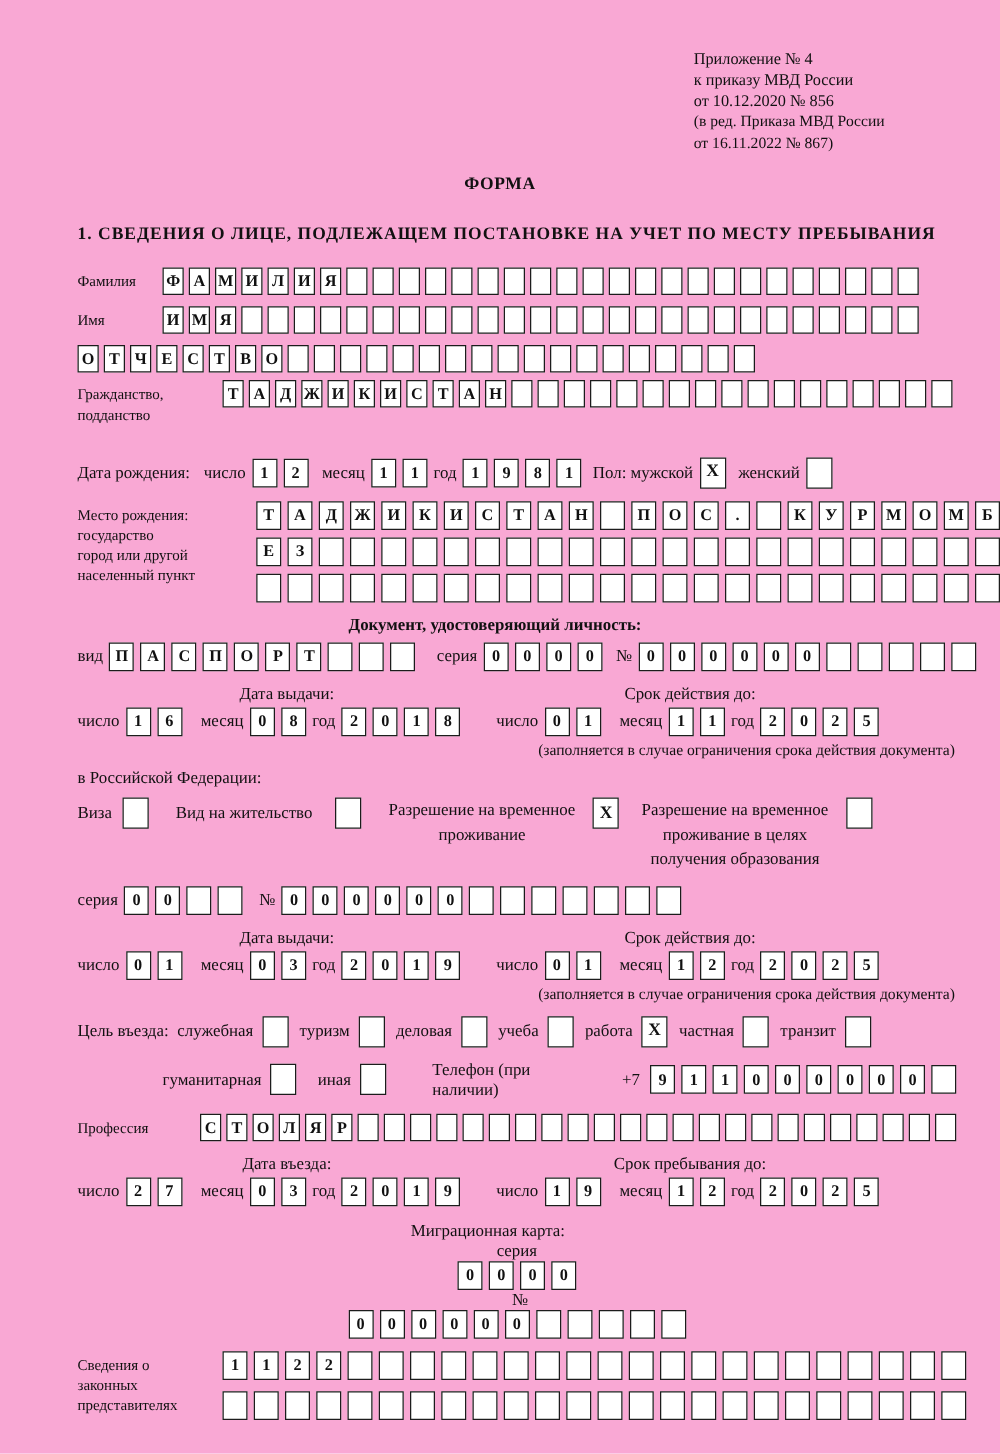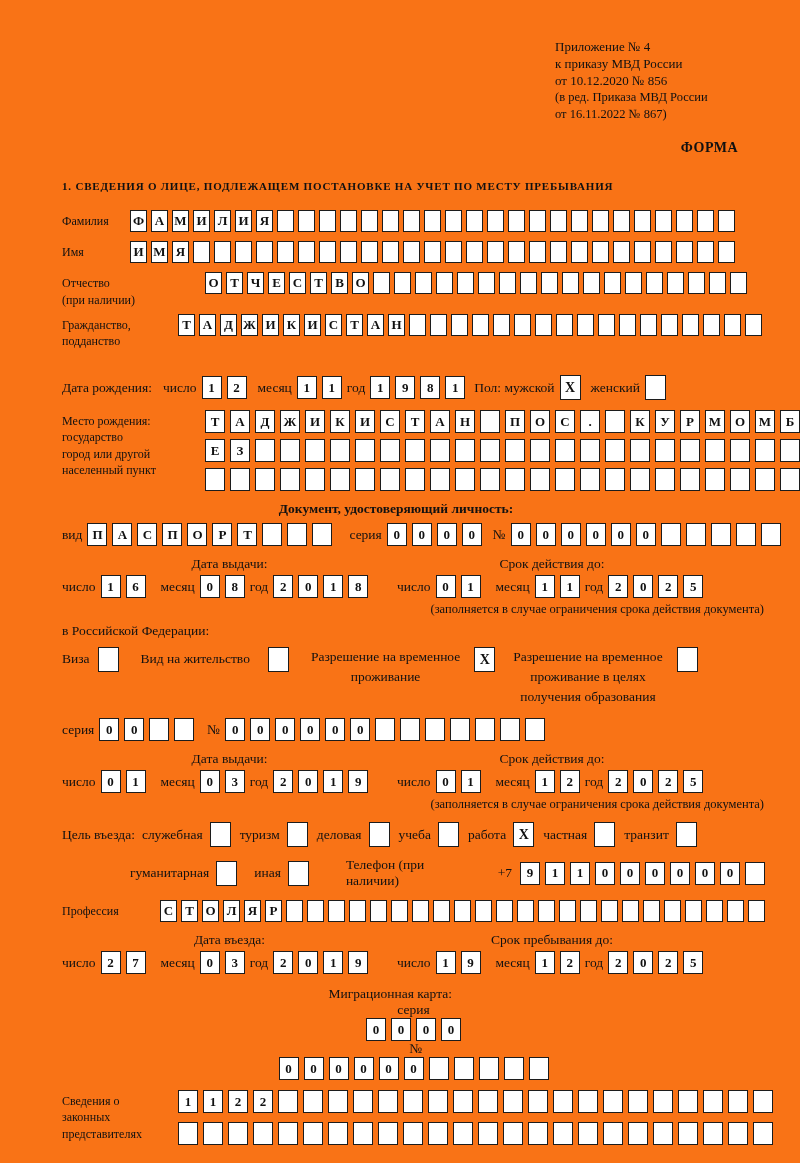--- a/index.html
+++ b/index.html
@@ -1,24 +1,24 @@
 <!DOCTYPE html>
 <html><head>
 <meta charset="utf-8">
 <style>
   html,body{margin:0;padding:0;background:#ffffff;}
   body{font-family:"Liberation Serif",serif;color:#111;}
-  .page{width:800px;height:1163px;box-sizing:border-box;padding:38px 30px 20px 62px;overflow:hidden;background:#f97316;}
+  .page{width:800px;height:1163px;box-sizing:border-box;padding:38px 30px 20px 62px;overflow:hidden;background:#f9a8d4;}
 
   .annex{margin-left:auto;width:215px;font-size:13px;line-height:1.32;}
   .annex .edition{font-size:12.5px;}
-  .forma{text-align:right;padding-right:32px;font-weight:bold;font-size:14px;margin-top:18px;letter-spacing:.5px;}
+  .forma{text-align:center;padding-right:32px;font-weight:bold;font-size:14px;margin-top:18px;letter-spacing:.5px;}
   .title{text-align:center;font-weight:bold;font-size:15px;line-height:1.55;margin-top:14px;margin-right:30px;}
   .blank-line{display:inline-block;width:58px;border-bottom:2px solid #333;height:1em;margin-left:10px;vertical-align:baseline;}
-  .sec-heading{font-weight:bold;font-size:11px;letter-spacing:.8px;margin-top:24px;white-space:nowrap;}
+  .sec-heading{font-weight:bold;font-size:14px;letter-spacing:.8px;margin-top:24px;white-space:nowrap;}
 
   .row{display:flex;align-items:flex-start;margin-top:9px;}
   .lbl{font-size:12px;line-height:1.35;flex:0 0 auto;padding-top:3px;}
   .w68{width:68px;}
   .w115{width:116px;}
   .w143{width:143px;}
 
   .grid{display:inline-flex;flex-wrap:nowrap;}
   .cell{box-sizing:border-box;width:17px;height:22px;border:1.6px solid #1c1c1c;margin-right:4px;display:inline-flex;align-items:center;justify-content:center;font-size:13px;font-weight:bold;background:#fff;flex:0 0 auto;}
   .grid.wide .cell{width:20px;height:23px;margin-right:5px;}
@@ -132,24 +132,20 @@
         <span class="cell"></span>
         <span class="cell"></span>
         <span class="cell"></span>
         <span class="cell"></span>
         <span class="cell"></span>
         <span class="cell"></span>
       </div>
   </div>
 
   <div class="row">
-    <div class="lbl w143">
-      <div>Отчество</div>
-      <div>(при наличии)</div>
-    </div>
     <div class="grid">
         <span class="cell">О</span>
         <span class="cell">Т</span>
         <span class="cell">Ч</span>
         <span class="cell">Е</span>
         <span class="cell">С</span>
         <span class="cell">Т</span>
         <span class="cell">В</span>
         <span class="cell">О</span>
         <span class="cell"></span>

